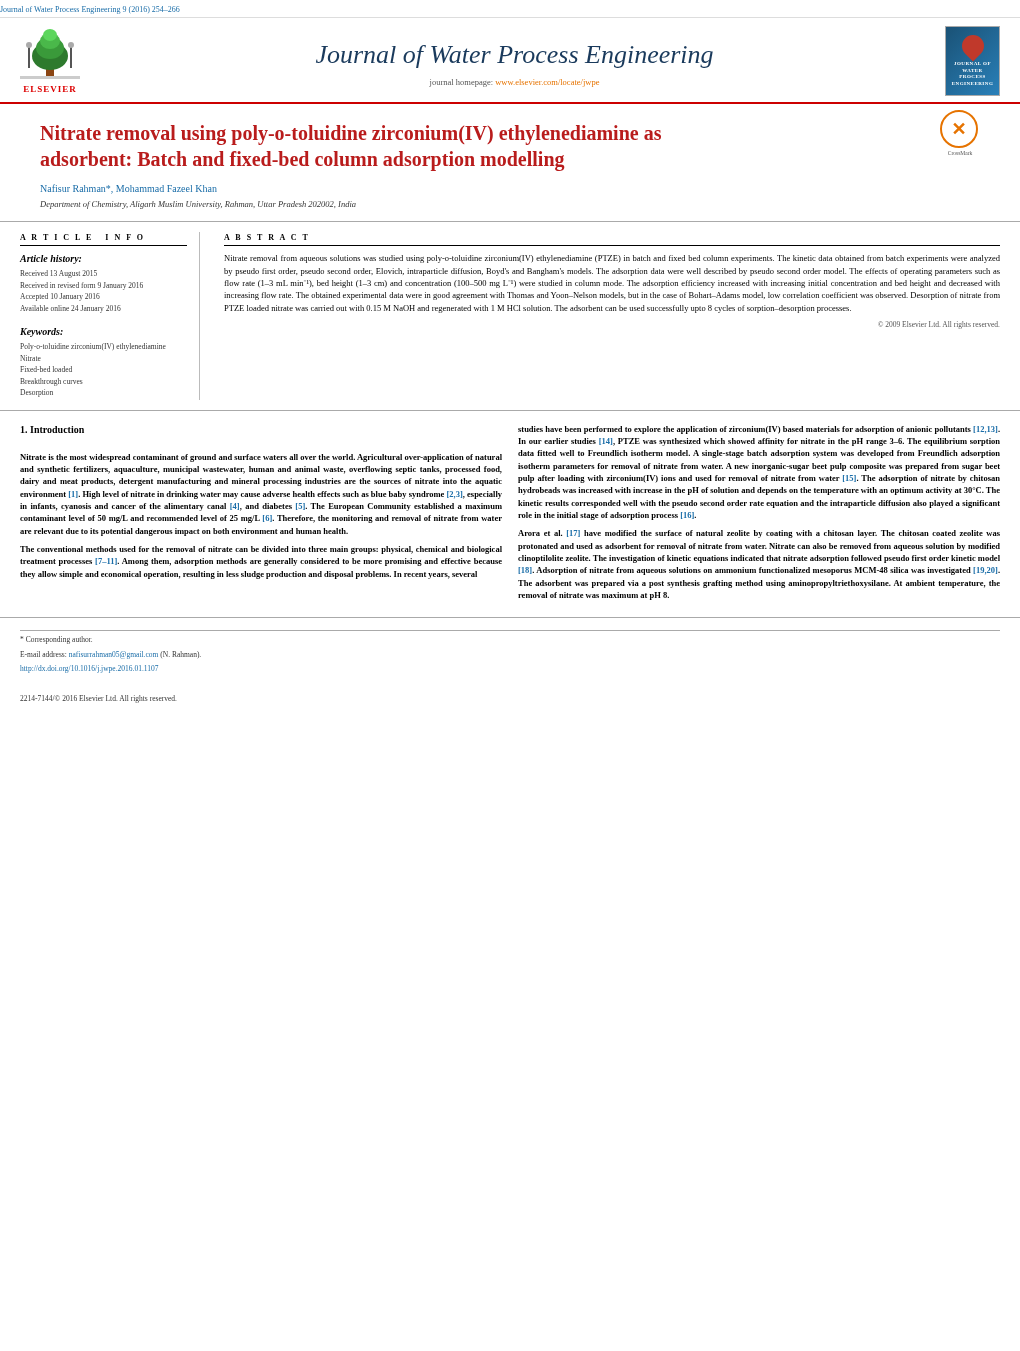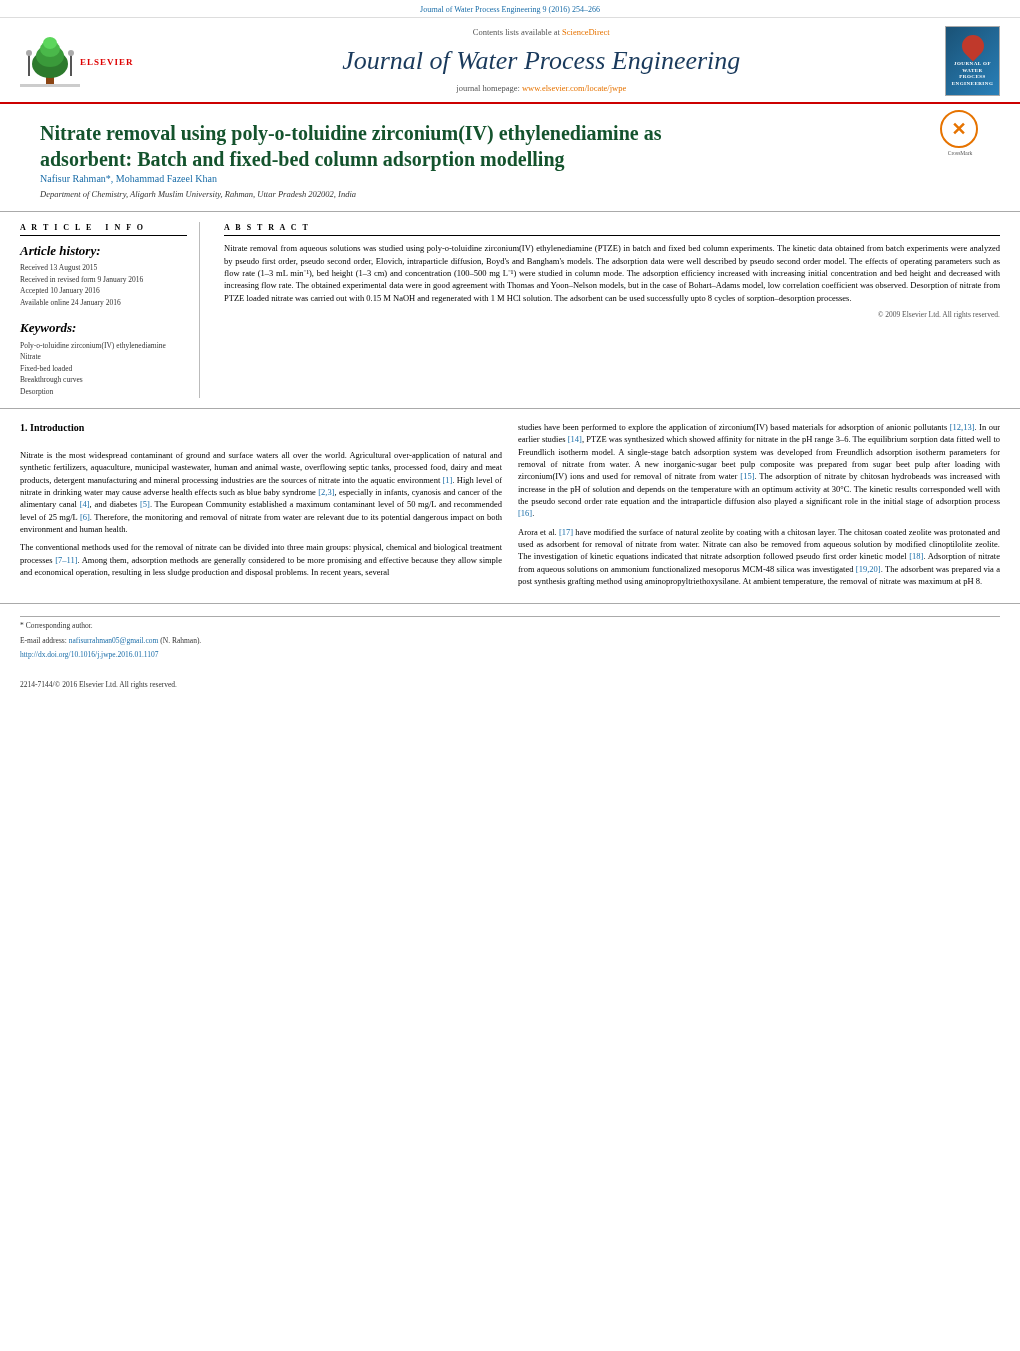--- a/index.html
+++ b/index.html
@@ -24,21 +24,21 @@
       display: flex;
       align-items: center;
       justify-content: space-between;
     }
     .header-left {
       display: flex;
       align-items: center;
     }
     .elsevier-logo {
       display: flex;
-      flex-direction: row;
+      flex-direction: column;
       align-items: center;
       margin-right: 4px;
     }
     .elsevier-tree {
       width: 60px;
       height: 55px;
     }
     .elsevier-text {
       font-size: 9px;
       font-weight: bold;
@@ -98,36 +98,36 @@
     .badge-drop {
       width: 22px;
       height: 22px;
       background: #c0392b;
       border-radius: 50% 50% 50% 0;
       transform: rotate(-45deg);
       margin-bottom: 4px;
     }
     
     .journal-ref-line {
-      text-align: center;
       font-size: 8px;
       color: #1a6da8;
       padding: 4px 0 2px;
       border-bottom: 1px solid #ddd;
     }
     
     .article-header {
       padding: 16px 40px 10px;
       border-bottom: 1px solid #aaa;
     }
     .article-title {
       font-size: 20px;
       font-weight: bold;
-      color: #14532d;
+      color: #b91c1c;
       line-height: 1.3;
+      margin-bottom: 10px;
       max-width: 700px;
     }
     .crossmark {
       float: right;
       width: 40px;
       height: 40px;
       margin-top: -10px;
     }
     .crossmark-inner {
       width: 38px;
@@ -171,21 +171,21 @@
       font-size: 8px;
       letter-spacing: 2px;
       text-transform: uppercase;
       font-weight: bold;
       color: #000;
       border-bottom: 1px solid #000;
       padding-bottom: 2px;
       margin-bottom: 6px;
     }
     .article-info-label {
-      font-size: 13px;
+      font-size: 10px;
       font-style: italic;
       font-weight: bold;
       color: #000;
       margin-bottom: 3px;
     }
     .article-info-item {
       font-size: 7.5px;
       color: #333;
       margin-bottom: 1px;
     }
@@ -224,20 +224,21 @@
       color: #000;
     }
     .body-text {
       font-size: 8.5px;
       line-height: 1.45;
       text-align: justify;
       color: #000;
     }
     .body-text p {
       margin-bottom: 6px;
+      font-weight: bold;
     }
     .ref-link {
       color: #1a6da8;
       text-decoration: none;
     }
     
     .footer-area {
       padding: 8px 20px 0;
       border-top: 1px solid #aaa;
       font-size: 7.5px;
@@ -285,24 +286,20 @@
 
           <rect x="50" y="20" width="2" height="22" fill="#555"></rect>
           <circle cx="51" cy="19" r="3" fill="#aaa"></circle>
           <rect x="0" y="50" width="60" height="3" fill="#ccc"></rect>
         </svg>
         <div class="elsevier-text">ELSEVIER</div>
       </div>
     </div>
 
     <div class="header-center">
-      <div class="sciencedirect-line">
-        <span>Contents lists available at</span>
-        <a class="sciencedirect-link">ScienceDirect</a>
-      </div>
       <div class="journal-title">Journal of Water Process Engineering</div>
       <div class="homepage-line">
         <span>journal homepage:</span>
         <a class="homepage-link">www.elsevier.com/locate/jwpe</a>
       </div>
     </div>
 
     <div class="header-right">
       <div class="journal-badge">
         <div class="badge-drop"></div>

